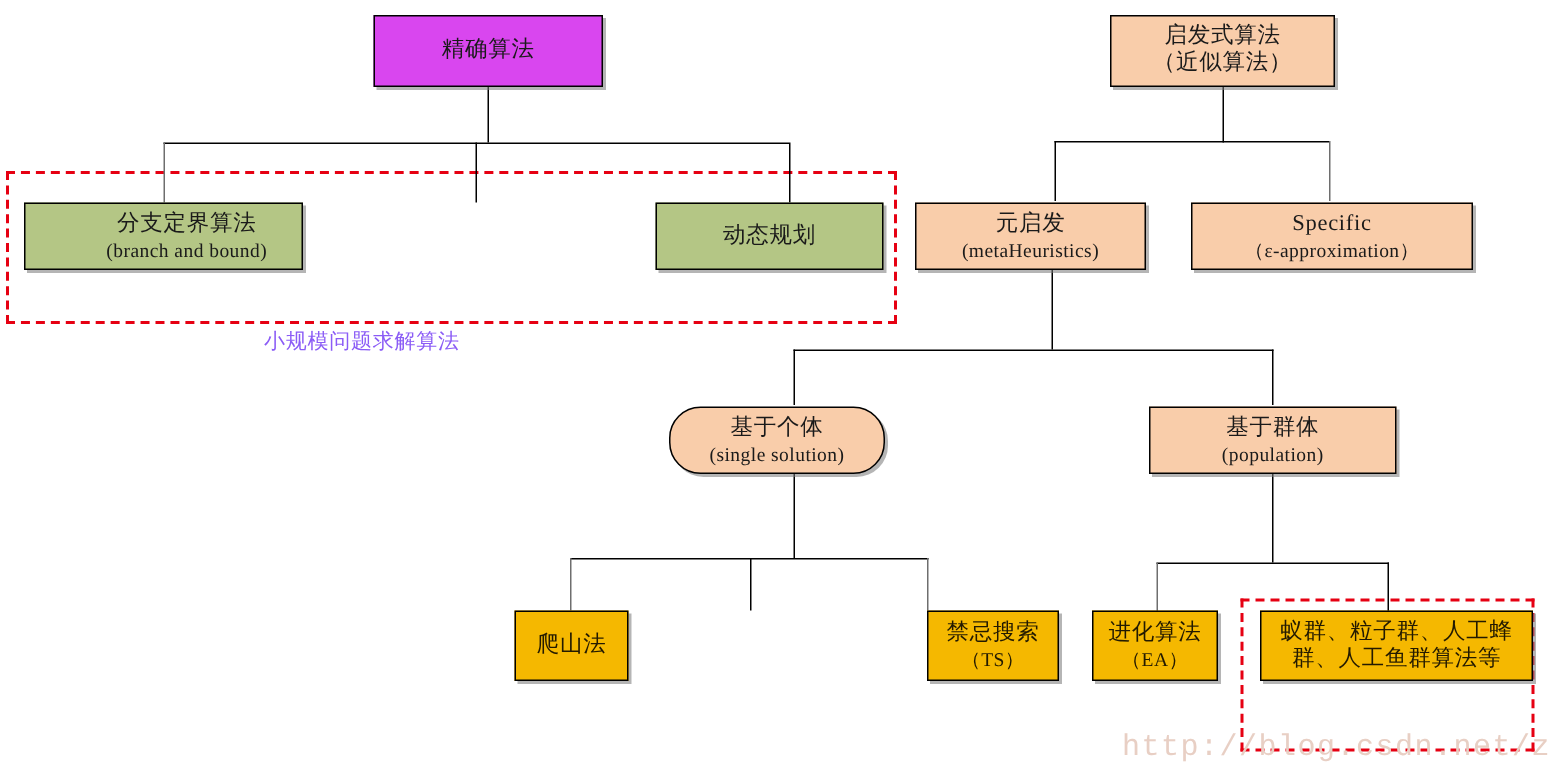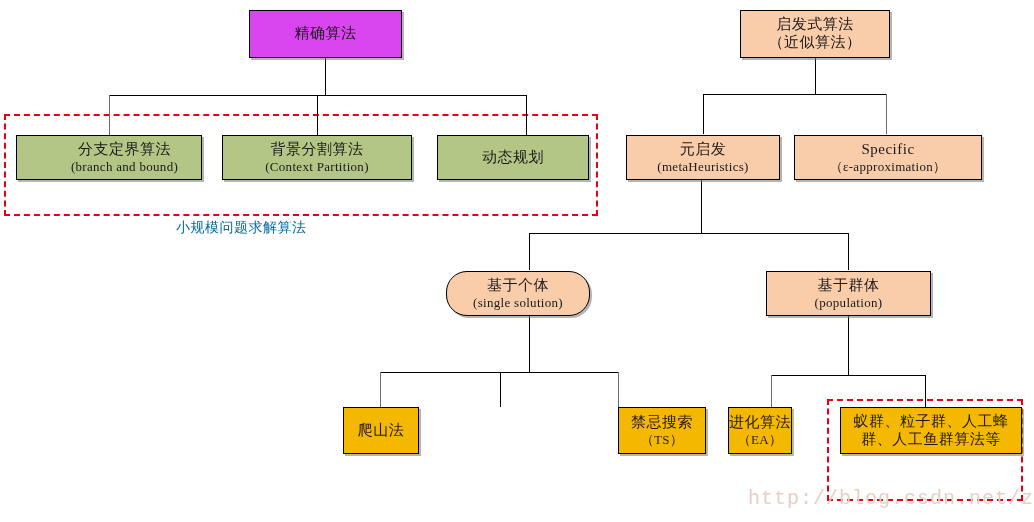--- a/index.html
+++ b/index.html
@@ -45,21 +45,21 @@
   .conn.grey { background: #6e6e6e; }
 
   .dashbox {
     position: absolute;
     box-sizing: border-box;
     border: 2px dashed #e60012;
     background: transparent;
   }
   .dashlabel {
     position: absolute;
-    color: #0369a1;
+    color: #8b5cf6;
     font-size: 14px;
     white-space: nowrap;
     letter-spacing: 0.5px;
   }
   .watermark {
     position: absolute;
     color: #e8cfc4;
     font-size: 20px;
     font-family: "Liberation Mono", "DejaVu Sans Mono", monospace;
     white-space: nowrap;
@@ -109,30 +109,26 @@
   <div class="node peach" style="left:740px; top:10px; width:150px; height:48px;">
     <span class="l1">启发式算法</span>
     <span class="l1">（近似算法）</span>
   </div>
 
   <div class="node green" style="left:16px; top:135px; width:186px; height:45px;padding-left:31px;">
     <span class="l1">分支定界算法</span>
     <span class="l2">(branch and bound)</span>
   </div>
 
-  <div class="node green" style="left:222px; top:135px; width:190px; height:45px;">
-    <span class="l1">背景分割算法</span>
-    <span class="l2">(Context Partition)</span>
-  </div>
 
   <div class="node green" style="left:437px; top:135px; width:152px; height:45px;">
     <span class="l1">动态规划</span>
   </div>
 
-  <div class="node peach" style="left:610px; top:135px; width:154px; height:45px;margin-left:16px;">
+  <div class="node peach" style="left:610px; top:135px; width:154px; height:45px;">
     <span class="l1">元启发</span>
     <span class="l2">(metaHeuristics)</span>
   </div>
 
   <div class="node peach" style="left:794px; top:135px; width:188px; height:45px;">
     <span class="l1">Specific</span>
     <span class="l2">（ε-approximation）</span>
   </div>
 
   <div class="node peach" style="left:446px; top:271px; width:144px; height:45px;border-radius:21px;">
@@ -148,21 +144,21 @@
   <div class="node yellow" style="left:343px; top:407px; width:76px; height:47px;">
     <span class="l1">爬山法</span>
   </div>
 
 
   <div class="node yellow" style="left:570px; top:407px; width:88px; height:47px;margin-left:48px;">
     <span class="l1">禁忌搜索</span>
     <span class="l2">（TS）</span>
   </div>
 
-  <div class="node yellow" style="left:728px; top:407px; width:64px; height:47px;">
+  <div class="node yellow" style="left:728px; top:407px; width:84px; height:47px;">
     <span class="l1">进化算法</span>
     <span class="l2">（EA）</span>
   </div>
 
   <div class="node yellow" style="left:840px; top:407px; width:182px; height:47px;">
     <span class="l1">蚁群、粒子群、人工蜂</span>
     <span class="l1">群、人工鱼群算法等</span>
   </div>
 
   <div class="dashlabel" style="left:176px; top:219px;">小规模问题求解算法</div>

